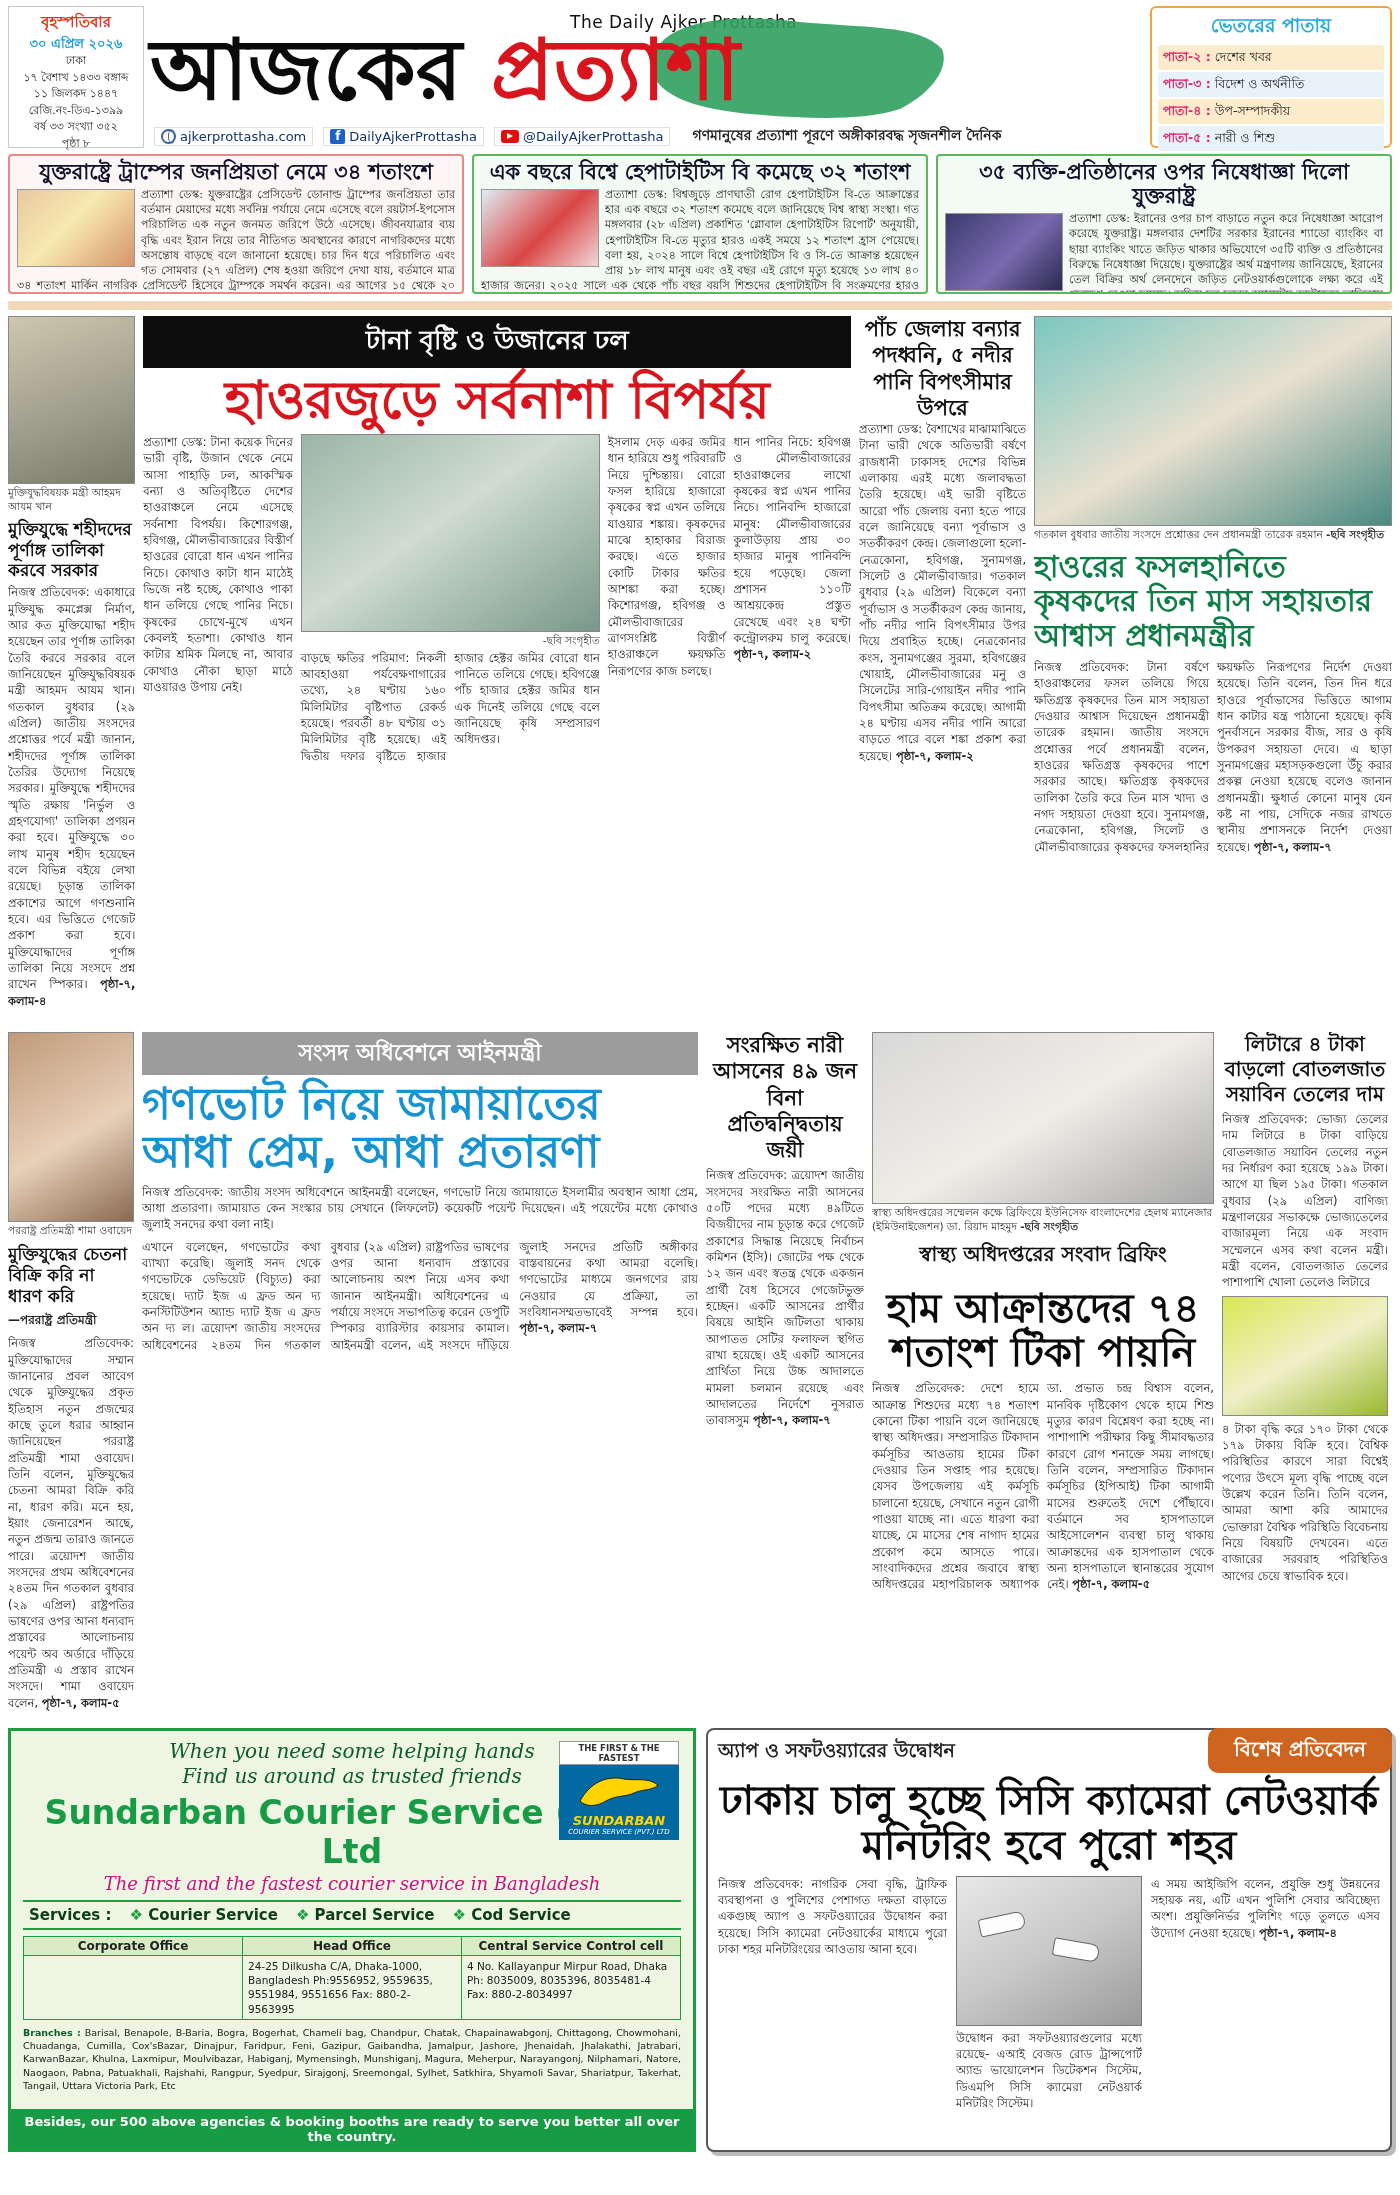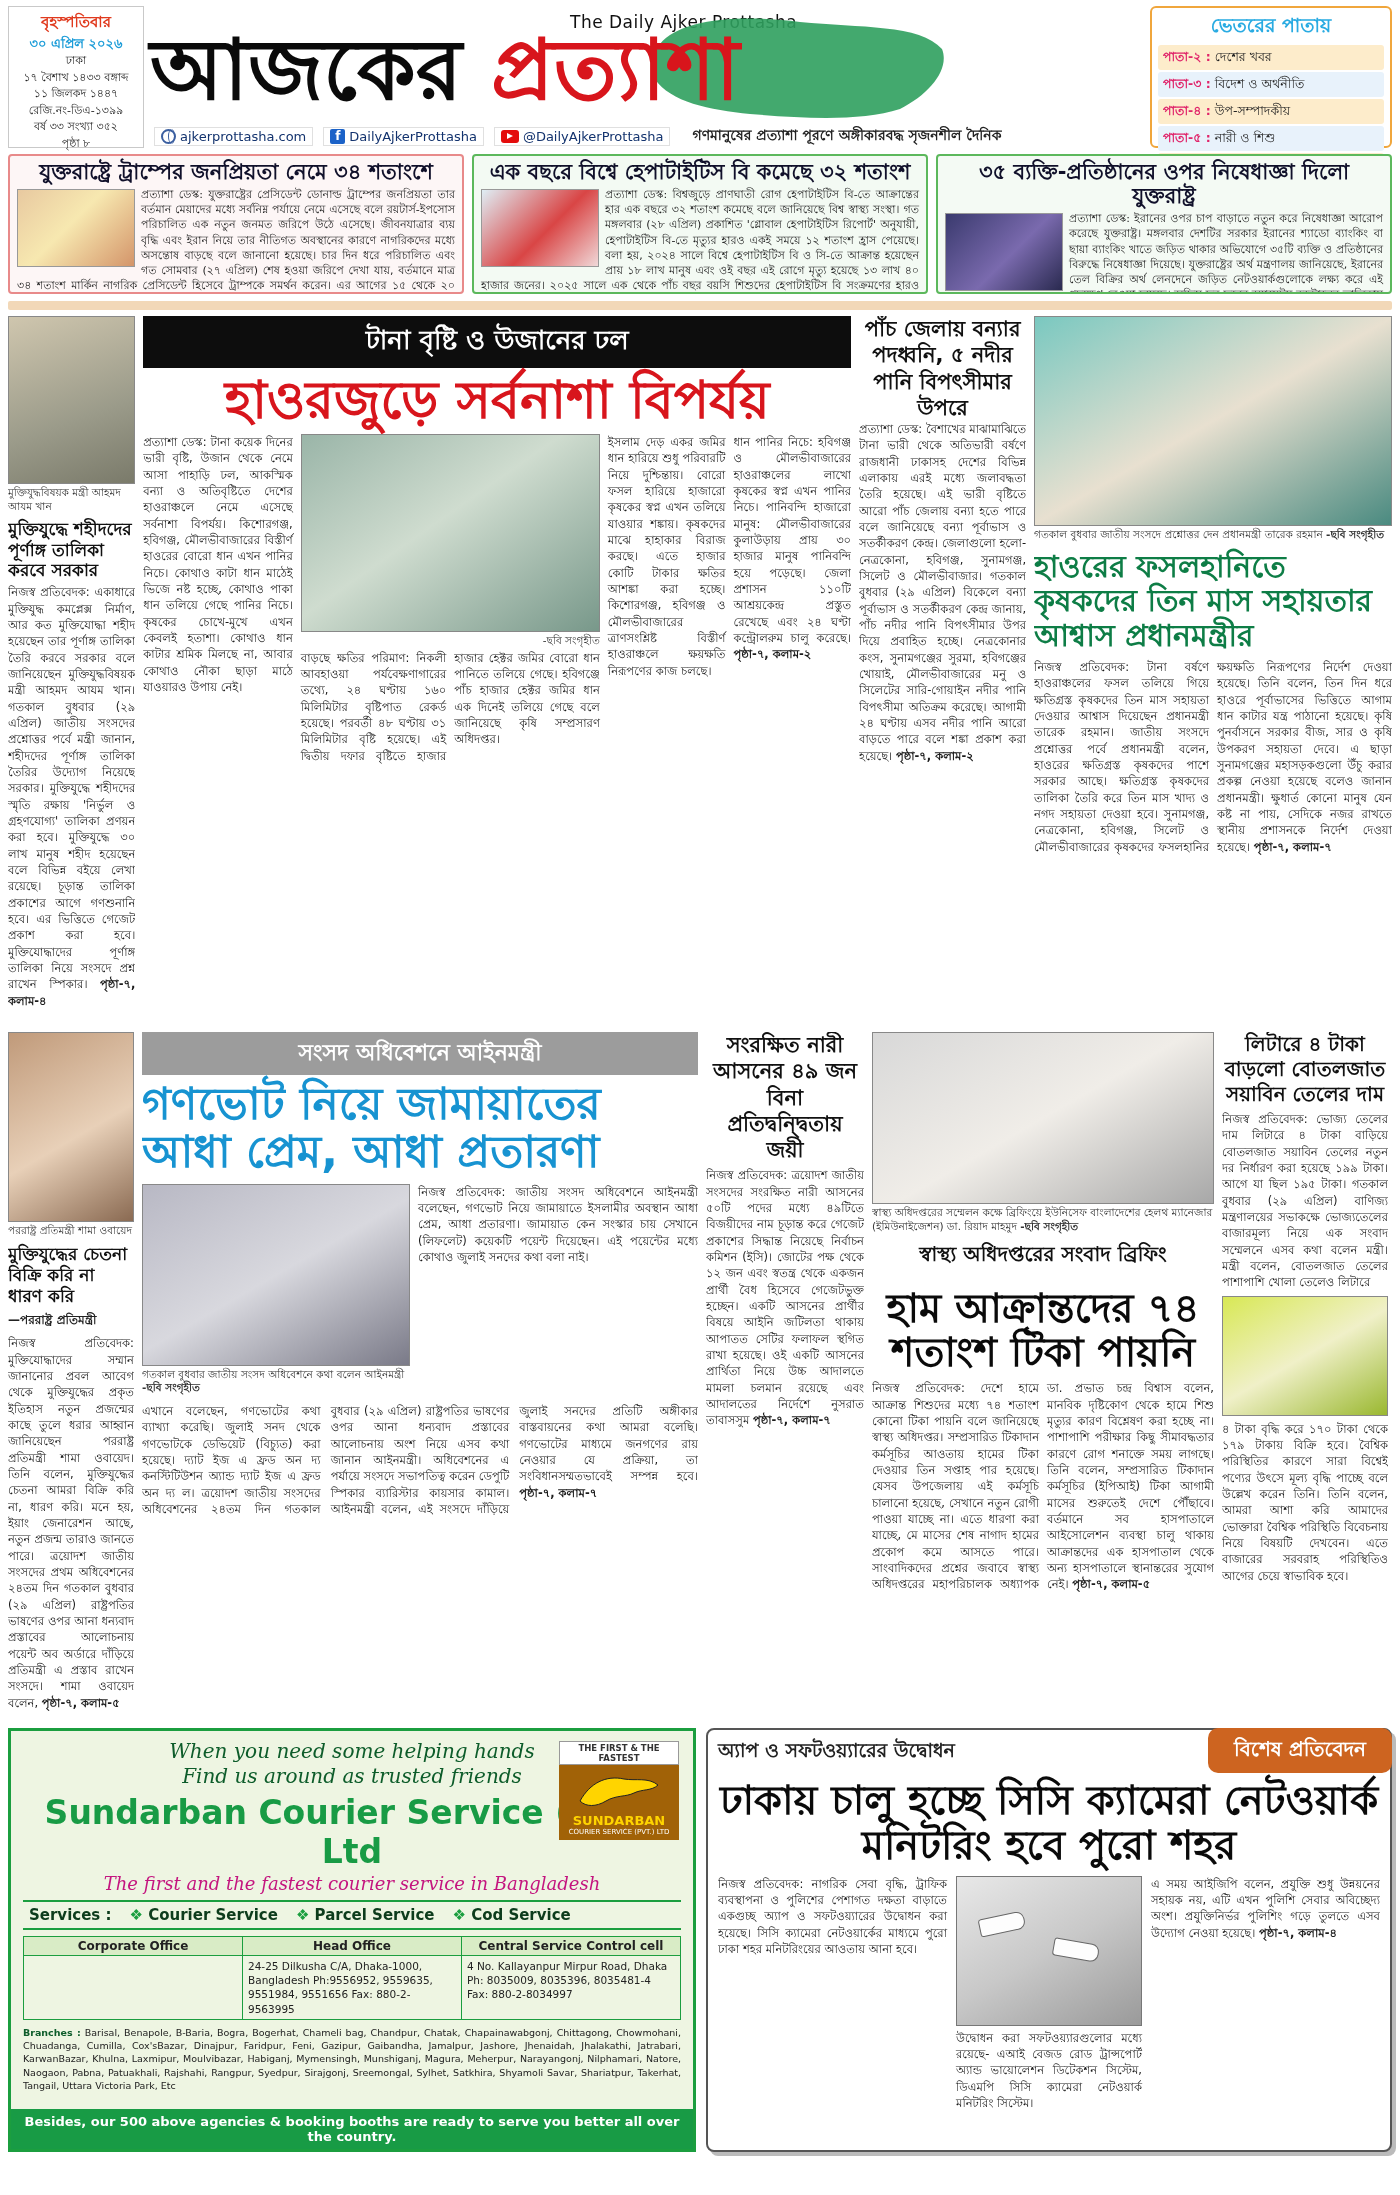--- a/index.html
+++ b/index.html
@@ -111,21 +111,21 @@
   .ad-services .svc::before { content:"❖ "; color:#1b9e3f; }
   .ad-offices { display:flex; margin-top:6px; border:1px solid #1b9e3f; }
   .ad-office { flex:1; border-right:1px solid #1b9e3f; font-size:10.5px; color:#222; }
   .ad-office:last-child { border-right:none; }
   .ad-oh { background:#d9ecc6; font-weight:bold; text-align:center; font-size:12px; padding:2px; border-bottom:1px solid #1b9e3f; }
   .ad-ob { padding:3px 5px; line-height:1.35; }
   .ad-branches { font-size:9.5px; color:#222; margin-top:6px; line-height:1.4; text-align:justify; }
   .ad-branches b { color:#0d5c2a; }
   .ad-logo { position:absolute; right:14px; top:10px; width:120px; text-align:center; }
   .ad-logo .lf { background:#fff; color:#333; font-size:8.5px; font-weight:bold; border:1px solid #999; padding:1px; }
-  .ad-logo .lbox { background:#a16207; padding:4px 2px; }
+  .ad-logo .lbox { background:#0369a1; padding:4px 2px;font-style:italic; }
   .ad-logo .lname { color:#ffd400; font-weight:bold; font-size:13px; }
   .ad-logo .lsub { color:#fff; font-size:7px; }
   .tiger { display:block; margin:2px auto; }
   .ad-strip { position:absolute; left:0; right:0; bottom:0; background:#189b45; color:#fff; font-size:13px; font-weight:bold; text-align:center; padding:5px 0; }
   .report { flex:1; border:2px solid #555; border-radius:8px; box-shadow:4px 4px 0 #bbb; padding:6px 10px; position:relative; background:#fff; }
   .rep-kicker { font-size:19px; font-weight:bold; color:#222; }
   .rep-badge { position:absolute; right:-2px; top:-2px; background:#cd6420; color:#fff; font-size:20px; font-weight:bold; padding:6px 26px; border-radius:10px; }
   .rep-head { text-align:center; font-size:40px; font-weight:bold; color:#0a0a0a; line-height:1.12; margin:10px 0 8px; }
   .reprow { display:flex; gap:9px; height:232px; overflow:hidden; }
   .reprow .rc { flex:1; }
@@ -298,27 +298,20 @@
       <div class="body">
         <span>নিজস্ব প্রতিবেদক: মুক্তিযোদ্ধাদের সম্মান জানানোর প্রবল আবেগ থেকে মুক্তিযুদ্ধের প্রকৃত ইতিহাস নতুন প্রজন্মের কাছে তুলে ধরার আহ্বান জানিয়েছেন পররাষ্ট্র প্রতিমন্ত্রী শামা ওবায়েদ। তিনি বলেন, মুক্তিযুদ্ধের চেতনা আমরা বিক্রি করি না, ধারণ করি। মনে হয়, ইয়াং জেনারেশন আছে, নতুন প্রজন্ম তারাও জানতে পারে। ত্রয়োদশ জাতীয় সংসদের প্রথম অধিবেশনের ২৪তম দিন গতকাল বুধবার (২৯ এপ্রিল) রাষ্ট্রপতির ভাষণের ওপর আনা ধন্যবাদ প্রস্তাবের আলোচনায় পয়েন্ট অব অর্ডারে দাঁড়িয়ে প্রতিমন্ত্রী এ প্রস্তাব রাখেন সংসদে। শামা ওবায়েদ বলেন,</span>
         <span class="jump">পৃষ্ঠা-৭, কলাম-৫</span>
       </div>
     </div>
 
     <div class="col c-ref">
       <div class="kicker-gray">সংসদ অধিবেশনে আইনমন্ত্রী</div>
       <div class="h-blue">গণভোট নিয়ে জামায়াতের আধা প্রেম, আধা প্রতারণা</div>
       <div class="refrow">
-        <div>
-          <div class="ph-law"></div>
-          <div class="cap" style="width:268px">
-            <span>গতকাল বুধবার জাতীয় সংসদ অধিবেশনে কথা বলেন আইনমন্ত্রী</span>
-            <span class="jump">-ছবি সংগৃহীত</span>
-          </div>
-        </div>
         <div class="rtext body">নিজস্ব প্রতিবেদক: জাতীয় সংসদ অধিবেশনে আইনমন্ত্রী বলেছেন, গণভোট নিয়ে জামায়াতে ইসলামীর অবস্থান আধা প্রেম, আধা প্রতারণা। জামায়াত কেন সংস্কার চায় সেখানে (লিফলেট) কয়েকটি পয়েন্ট দিয়েছেন। এই পয়েন্টের মধ্যে কোথাও জুলাই সনদের কথা বলা নাই।</div>
       </div>
       <div class="body three-col" style="margin-top:6px; height:262px; overflow:hidden;">
         <span>এখানে বলেছেন, গণভোটের কথা ব্যাখ্যা করেছি। জুলাই সনদ থেকে গণভোটকে ডেভিয়েট (বিচ্যুত) করা হয়েছে। দ্যাট ইজ এ ফ্রড অন দ্য কনস্টিটিউশন অ্যান্ড দ্যাট ইজ এ ফ্রড অন দ্য ল। ত্রয়োদশ জাতীয় সংসদের অধিবেশনের ২৪তম দিন গতকাল বুধবার (২৯ এপ্রিল) রাষ্ট্রপতির ভাষণের ওপর আনা ধন্যবাদ প্রস্তাবের আলোচনায় অংশ নিয়ে এসব কথা জানান আইনমন্ত্রী। অধিবেশনের এ পর্যায়ে সংসদে সভাপতিত্ব করেন ডেপুটি স্পিকার ব্যারিস্টার কায়সার কামাল। আইনমন্ত্রী বলেন, এই সংসদে দাঁড়িয়ে জুলাই সনদের প্রতিটি অঙ্গীকার বাস্তবায়নের কথা আমরা বলেছি। গণভোটের মাধ্যমে জনগণের রায় নেওয়ার যে প্রক্রিয়া, তা সংবিধানসম্মতভাবেই সম্পন্ন হবে।</span>
         <span class="jump">পৃষ্ঠা-৭, কলাম-৭</span>
       </div>
     </div>
 
     <div class="col c-women">
       <div class="h-women">সংরক্ষিত নারী আসনের ৪৯ জন বিনা প্রতিদ্বন্দ্বিতায় জয়ী</div>

